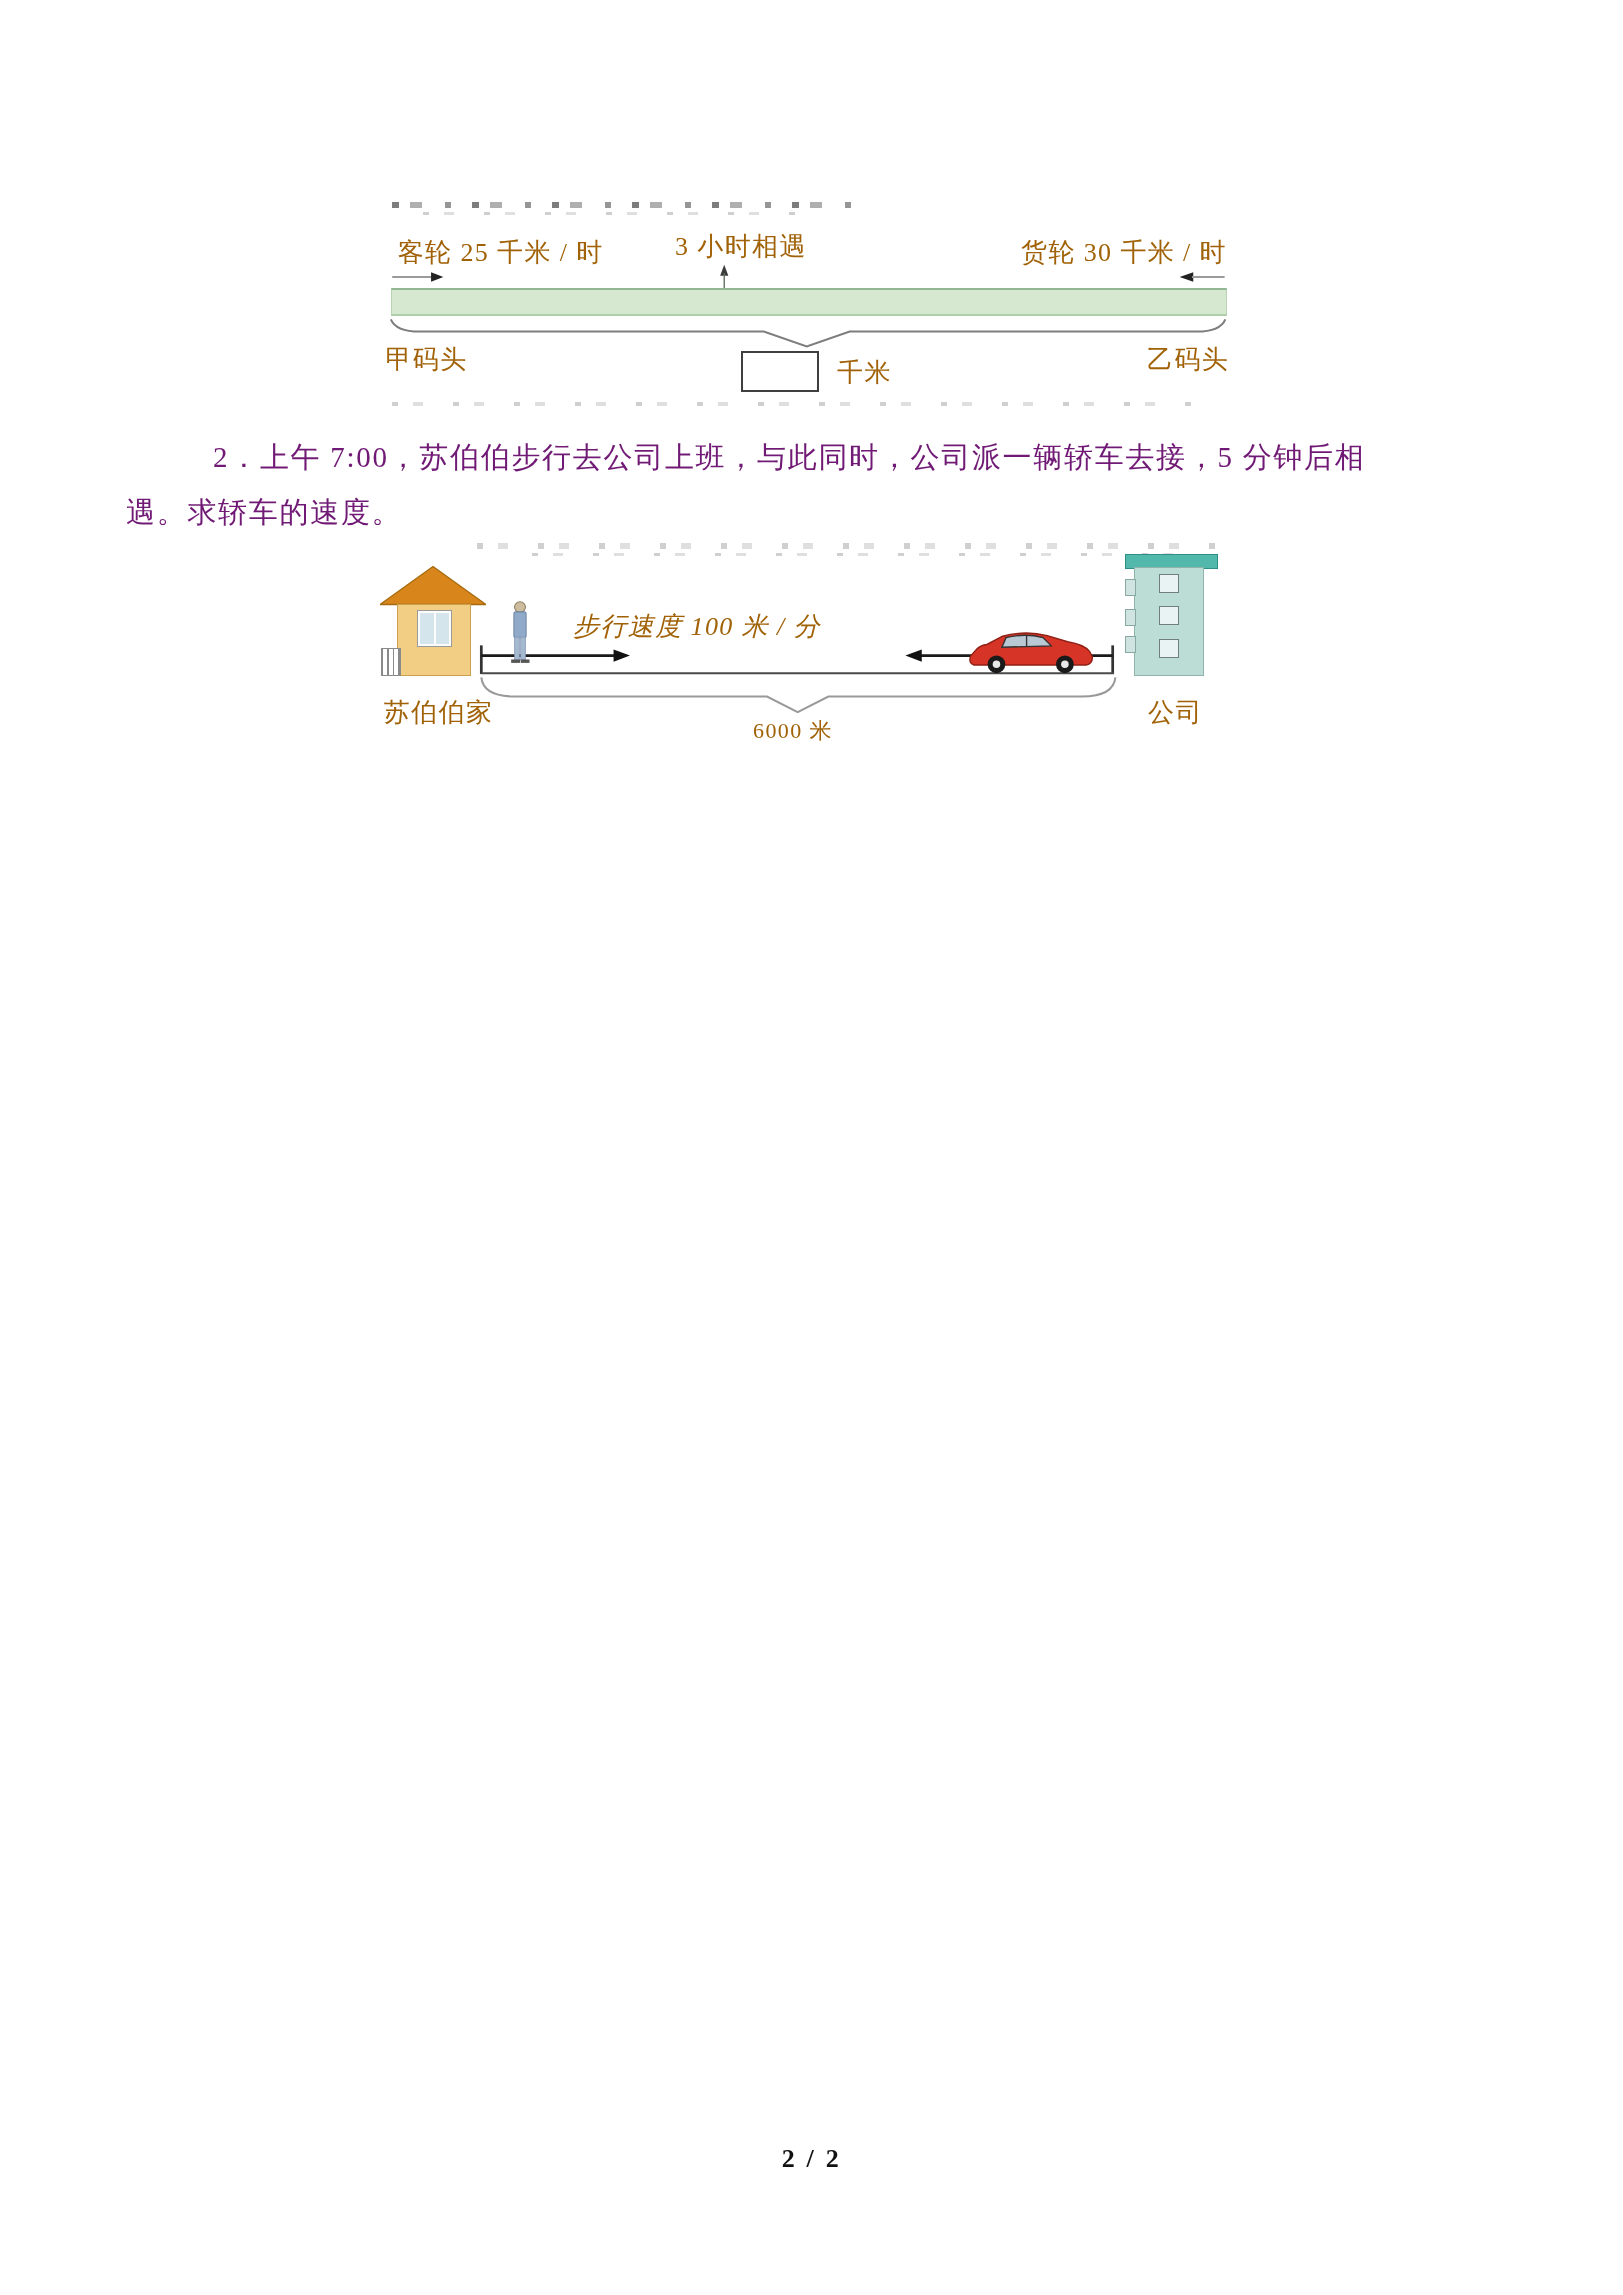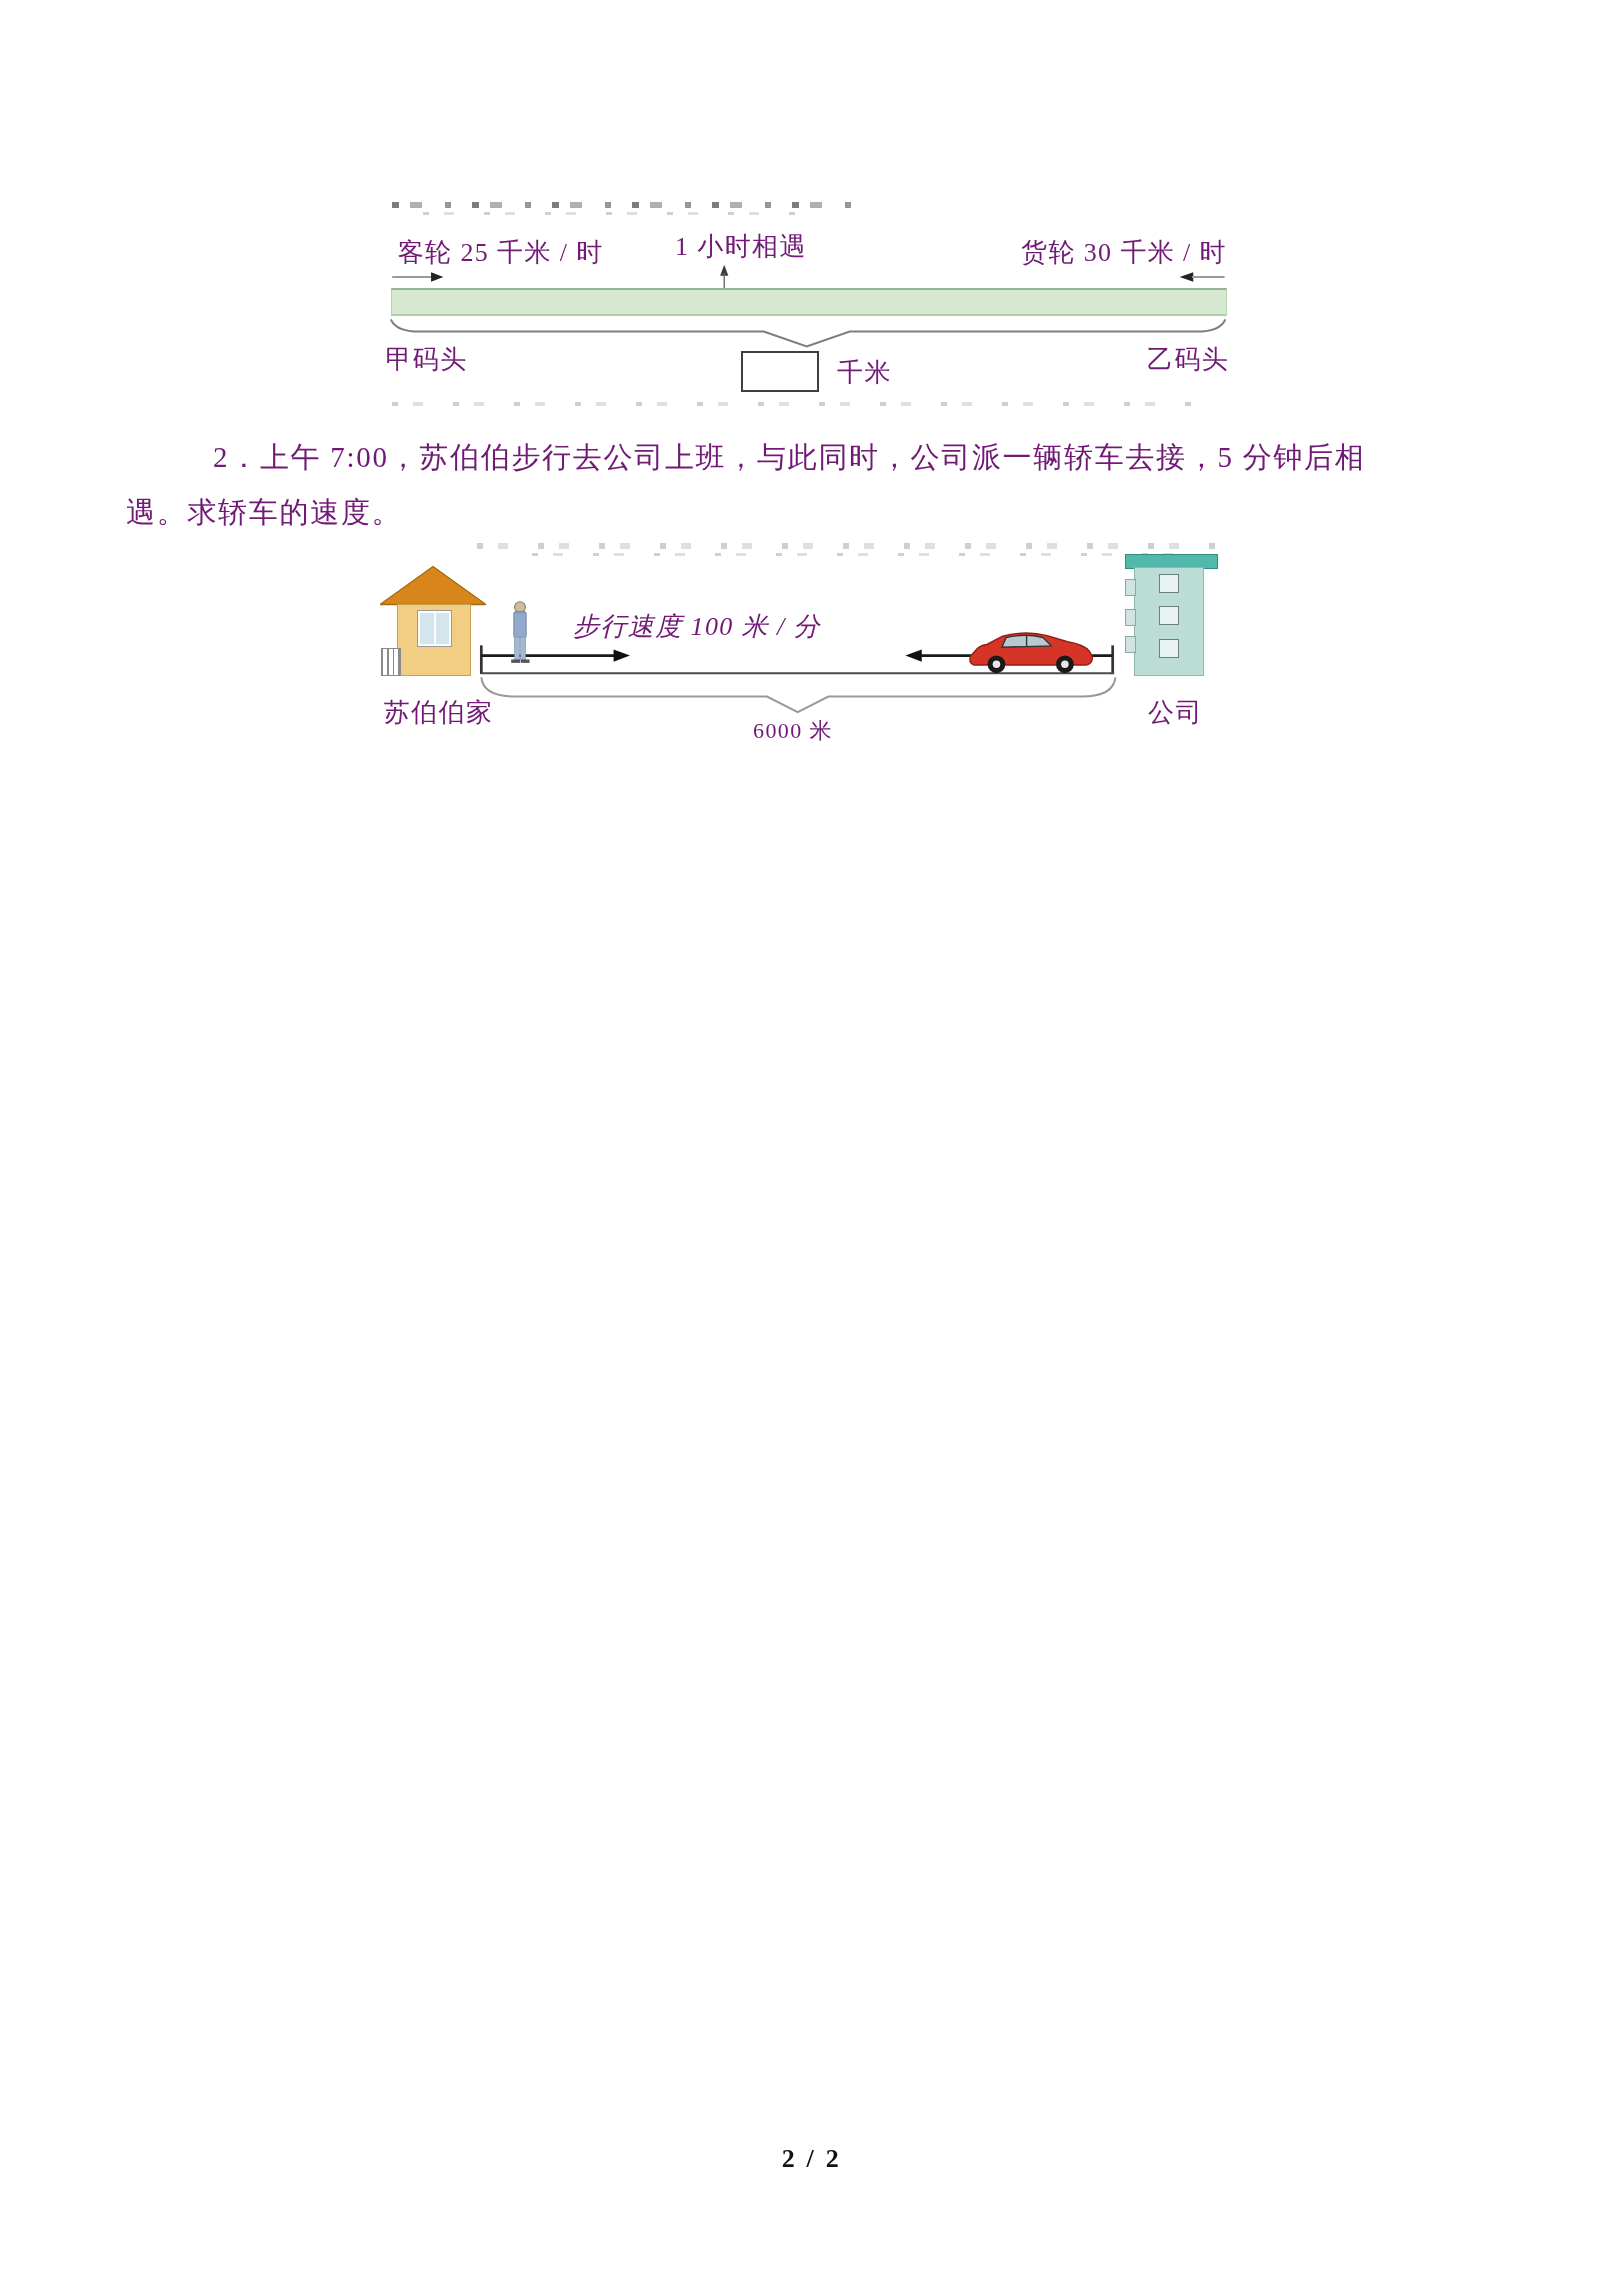--- a/index.html
+++ b/index.html
@@ -7,21 +7,21 @@
     position:relative;
     width:1623px;height:2295px;
     background:#ffffff;
     font-family:"Liberation Serif","DejaVu Serif",serif;
     color:#1c1c1c;
     overflow:hidden;
   }
   .dlabel{
     position:absolute;
     font-size:26px;
-    color:#701a75;
+    color:#a16207;
     white-space:nowrap;
     letter-spacing:1.4px;
     line-height:1.1;
   }
   .bodytext{
     position:absolute;
     font-size:29px;
     color:#701a75;
     letter-spacing:1.7px;
     white-space:nowrap;
@@ -107,21 +107,21 @@
 
 <div class="page">
 
   <div class="diagram1">
 
     <div class="smudge" style="left:10.2px;top:11px;width:464px;"></div>
     <div class="smudge light" style="left:41px;top:20.5px;width:382px;height:3.4px;"></div>
 
     <div class="dlabel" style="left:15.7px;top:48px;">客轮 25 千米 / 时</div>
 
-    <div class="dlabel" style="left:293px;top:42px;">1 小时相遇</div>
+    <div class="dlabel" style="left:293px;top:42px;">3 小时相遇</div>
 
     <div class="dlabel" style="left:639px;top:48px;">货轮 30 千米 / 时</div>
 
     <svg width="859" height="232" viewBox="0 0 1260 340" style="position:absolute;left:0;top:0;">
 
       <line x1="15" y1="126" x2="74" y2="126" stroke="#9a9a9a" stroke-width="3"></line>
       <polygon points="72,119 90,126 72,133" fill="#222"></polygon>
 
       <polygon points="1170,126 1190,119 1190,133" fill="#222"></polygon>
       <line x1="1188" y1="126" x2="1236" y2="126" stroke="#9a9a9a" stroke-width="3"></line>

